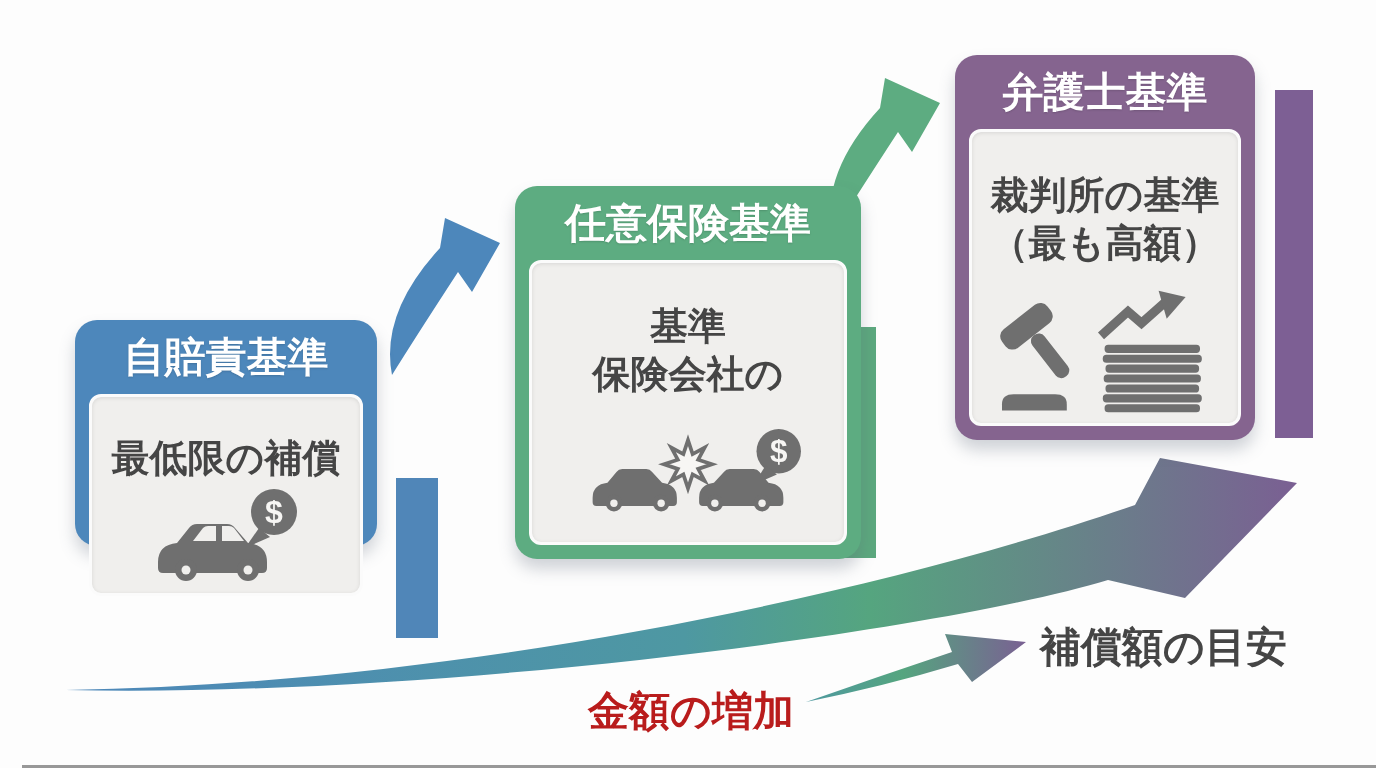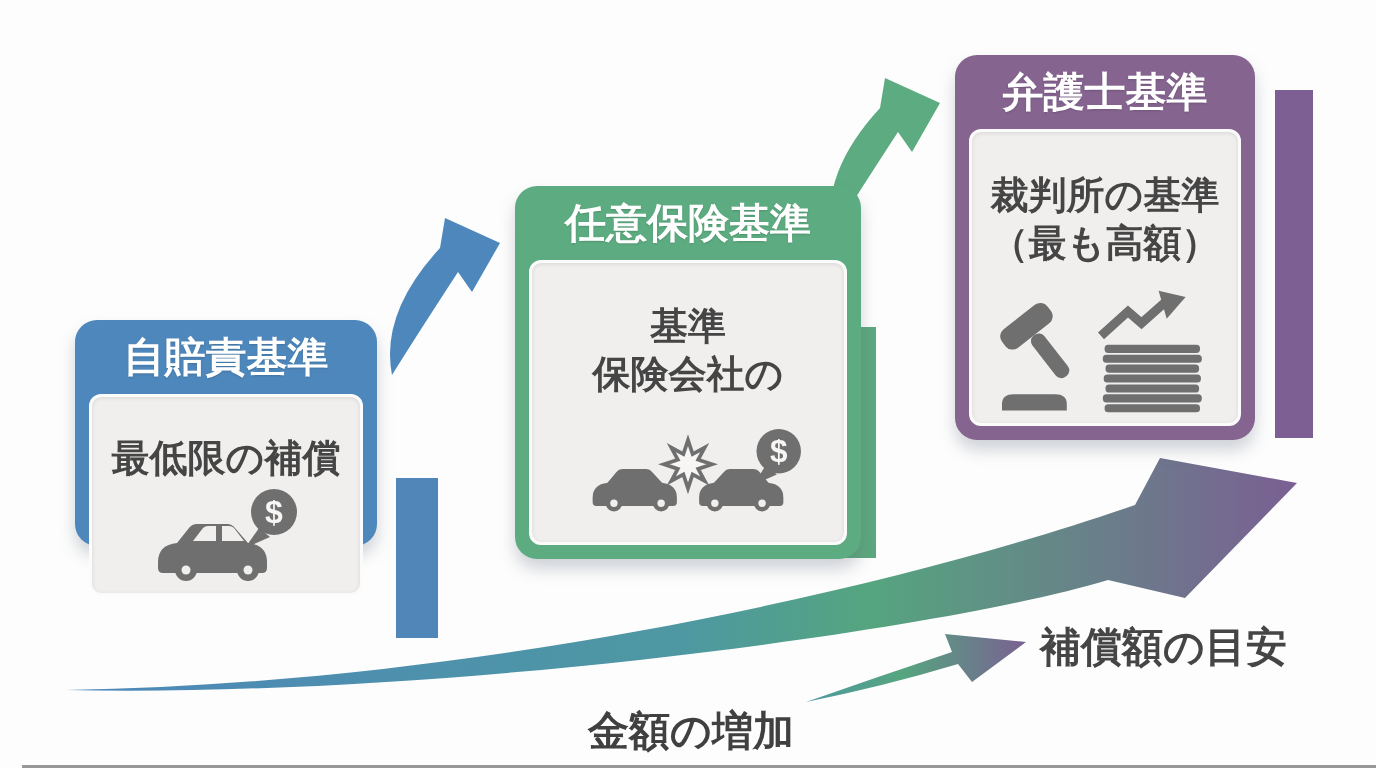--- a/index.html
+++ b/index.html
@@ -180,18 +180,18 @@
           <rect x="2" y="66" width="106" height="9" rx="4"></rect>
         </g>
         <g>
           <path d="M120 52 L150 25 L165 38 L192 14" stroke="currentColor" stroke-width="10" fill="none"></path>
           <polygon points="184,2 214,9 193,33" fill="currentColor"></polygon>
         </g>
       </svg>
     </div>
   </div>
 
-  <div class="label" style="left: 588px; top: 704px; color: #404040;">金額の増加</div>
+  <div class="label" style="left: 588px; top: 684px; color: #b91c1c;">金額の増加</div>
   <div class="label" style="left: 1040px; top: 620px; color: rgb(69, 69, 69);">補償額の目安</div>
 
   <div class="bottom-edge"></div>
 
 </div>
 
 </body></html>

